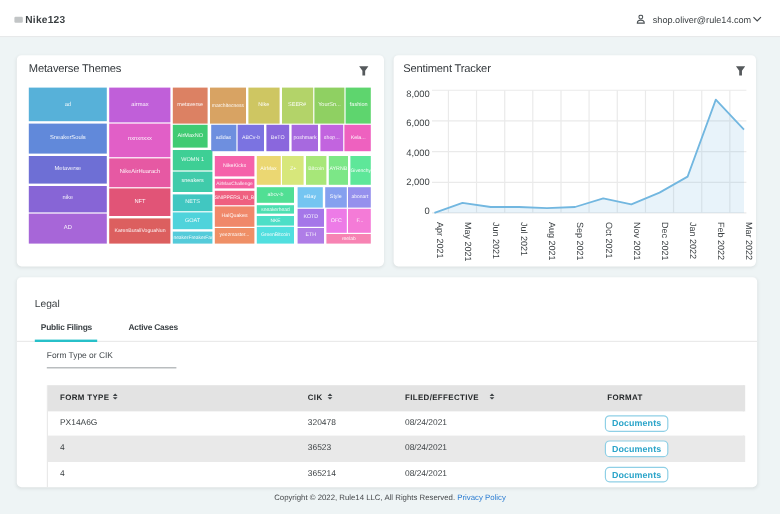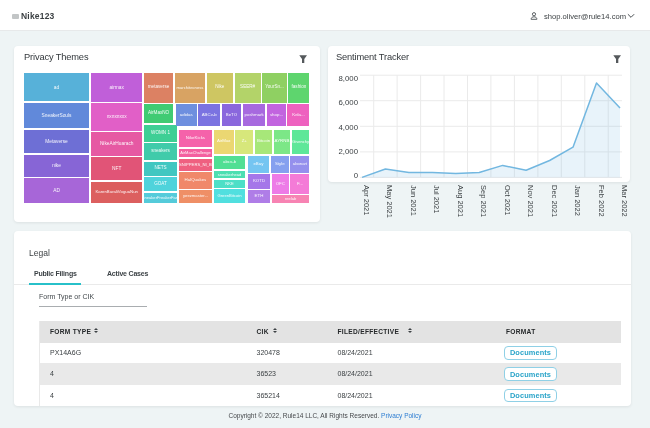--- a/index.html
+++ b/index.html
@@ -35,21 +35,21 @@
     <circle cx="4" cy="2.2" r="1.6" fill="none" stroke="#4c5256" stroke-width="0.9"></circle>
     <path d="M1.1,7.3 C1.1,5.6 2.4,4.8 4,4.8 C5.6,4.8 6.9,5.6 6.9,7.3 Z" fill="none" stroke="#4c5256" stroke-width="0.9"></path>
   </svg>
   <div id="email">shop.oliver@rule14.com</div>
   <svg class="abs" style="left:627px;top:13px" width="8" height="6" viewBox="0 0 9 6">
     <path d="M1,1 L4.5,4.5 L8,1" fill="none" stroke="#43484c" stroke-width="1.1"></path>
   </svg>
 </div>
 
 <div class="card" style="left:14px;top:46px;width:306px;height:176px">
-  <div class="cardtitle" style="left:10px;top:6px">Privacy Themes</div>
+  <div class="cardtitle" style="left:10px;top:6px">Metaverse Themes</div>
   <svg class="abs" style="left:285px;top:9px" width="9" height="9" viewBox="0 0 9 9">
     <path d="M0.3,0.3 L8,0.3 L5.3,3.9 L5.3,8 L3,8 L3,3.9 Z" fill="#55595c"></path>
   </svg>
   <div id="treemap" style="position:absolute;left:9.7px;top:27px;width:285.8px;height:130px">
   <div class="t" style="left:0.0px;top:0.0px;width:65.7px;height:28.1px;background:#57b1d9;font-size:4.8px">ad</div>
   <div class="t" style="left:0.0px;top:29.7px;width:65.7px;height:25.5px;background:#6189da;font-size:4.8px">SneakerSouls</div>
   <div class="t" style="left:0.0px;top:56.8px;width:65.7px;height:23.7px;background:#6e6fd5;font-size:4.8px">Metaverse</div>
   <div class="t" style="left:0.0px;top:82.1px;width:65.7px;height:21.5px;background:#8765d6;font-size:4.8px">nike</div>
   <div class="t" style="left:0.0px;top:105.2px;width:65.7px;height:24.8px;background:#a766d8;font-size:4.8px">AD</div>
   <div class="t" style="left:67.3px;top:0.0px;width:51.4px;height:28.5px;background:#c05fd9;font-size:4.8px">airmax</div>
@@ -93,21 +93,21 @@
   <div class="t" style="left:247.1px;top:82.6px;width:18px;height:17.2px;background:#85a0ef;font-size:4.4px">Style</div>
   <div class="t" style="left:266.7px;top:82.6px;width:19.1px;height:17.2px;background:#9590ed;font-size:4.2px">abonart</div>
   <div class="t" style="left:224.0px;top:101.4px;width:22.6px;height:14.2px;background:#a577e9;font-size:4.4px">KOTD</div>
   <div class="t" style="left:248.2px;top:101.4px;width:16.9px;height:19.2px;background:#ed7be7;font-size:4.4px">OFC</div>
   <div class="t" style="left:266.7px;top:101.4px;width:19.1px;height:19.2px;background:#f47bd7;font-size:4.4px">F...</div>
   <div class="t" style="left:224.0px;top:117.2px;width:22.6px;height:12.8px;background:#af7de7;font-size:4.4px">ETH</div>
   <div class="t" style="left:248.2px;top:122.2px;width:37.6px;height:7.8px;background:#f783b3;font-size:4.1px">reelab</div>
   </div>
 </div>
 
-<div class="card" style="left:328px;top:46px;width:302px;height:136px">
+<div class="card" style="left:328px;top:46px;width:302px;height:176px">
   <div class="cardtitle" style="left:8px;top:6px">Sentiment Tracker</div>
   <svg class="abs" style="left:285px;top:9px" width="9" height="9" viewBox="0 0 9 9">
     <path d="M0.3,0.3 L8,0.3 L5.3,3.9 L5.3,8 L3,8 L3,3.9 Z" fill="#55595c"></path>
   </svg>
   <svg class="abs" style="left:0;top:0" width="302" height="176" viewBox="0 0 302 176" id="chart">
     <line x1="32" y1="29.2" x2="294" y2="29.2" stroke="#eaeaea" stroke-width="1"></line>
     <line x1="32" y1="54.7" x2="294" y2="54.7" stroke="#eaeaea" stroke-width="1"></line>
     <line x1="32" y1="80.3" x2="294" y2="80.3" stroke="#eaeaea" stroke-width="1"></line>
     <line x1="32" y1="105.9" x2="294" y2="105.9" stroke="#eaeaea" stroke-width="1"></line>
     <line x1="32" y1="131.4" x2="294" y2="131.4" stroke="#eaeaea" stroke-width="1"></line>

